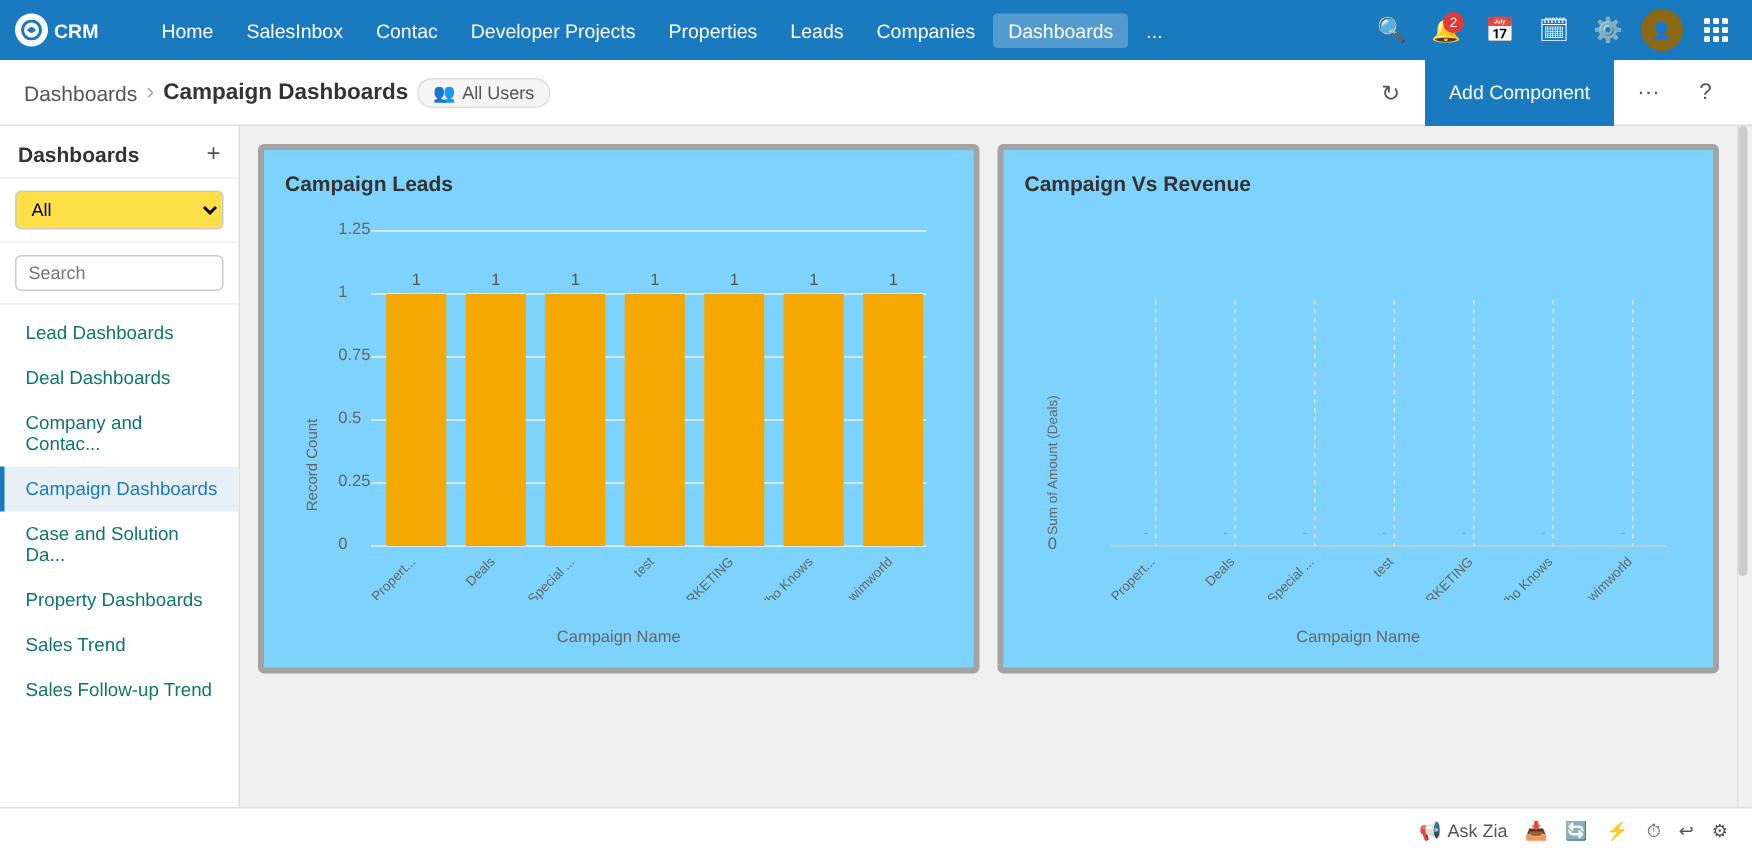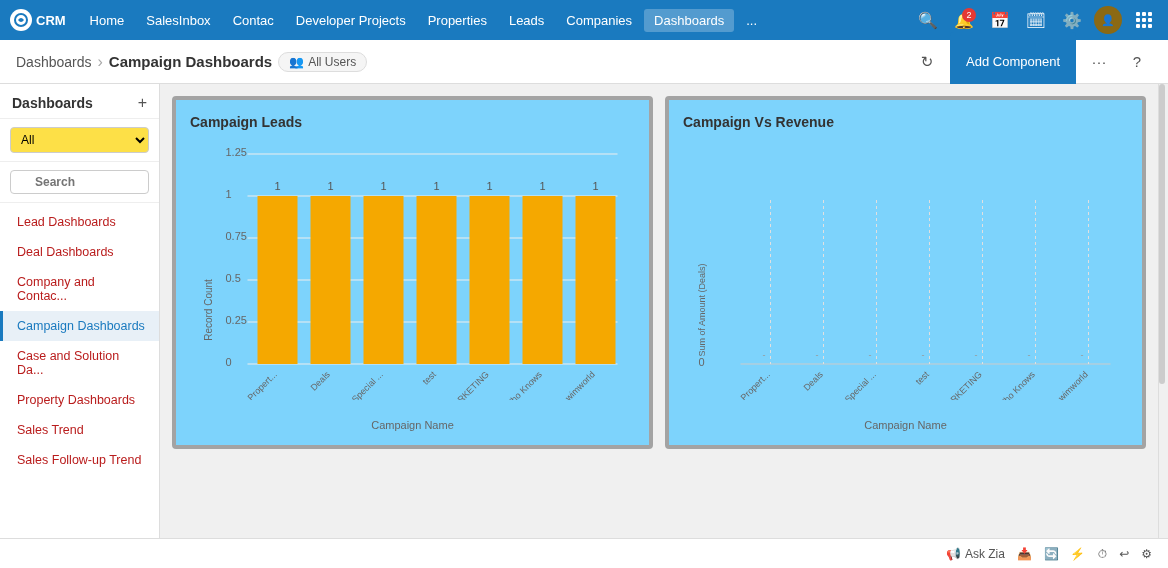--- a/index.html
+++ b/index.html
@@ -8,21 +8,21 @@
     
     .topnav {
       background: #1a7abf;
       height: 40px;
       display: flex;
       align-items: center;
       padding: 0 10px;
       color: #fff;
     }
     .topnav .logo {
-      display: flex; align-items: center; gap: 4px; margin-right: 14px;
+      display: flex; align-items: center; gap: 4px; margin-right: 32px;
       font-weight: bold; font-size: 13px; color: #fff;
     }
     .topnav .logo .logo-icon {
       width: 22px; height: 22px; background: #fff; border-radius: 50%;
       display: flex; align-items: center; justify-content: center;
       color: #1a7abf; font-weight: bold; font-size: 10px;
     }
     .topnav .nav-items {
       display: flex; align-items: center; gap: 2px; flex: 1;
     }
@@ -86,26 +86,26 @@
     }
     .sidebar-title { font-size: 14px; font-weight: 600; color: #333; }
     .sidebar-add { cursor: pointer; color: #555; font-size: 16px; }
     .sidebar-filter { padding: 8px 10px; border-bottom: 1px solid #eee; }
     .sidebar-filter select {
       width: 100%; padding: 4px 6px; border: 1px solid #ccc; border-radius: 4px;
       font-size: 12px; background: #fde047; cursor: pointer;
     }
     .sidebar-search { padding: 8px 10px; border-bottom: 1px solid #eee; }
     .sidebar-search input {
-      width: 100%; padding: 4px 24px; border: 1px solid #ccc; border-radius: 4px;
-      font-size: 12px; color: #999; font-weight: bold;
+      width: 100%; padding: 4px 8px; border: 1px solid #ccc; border-radius: 4px;
+      font-size: 12px; color: #999;
     }
     .sidebar-nav { flex: 1; overflow-y: auto; padding: 4px 0; }
     .sidebar-nav-item {
-      padding: 8px 14px; cursor: pointer; font-size: 12.5px; color: #b91c1c;
+      padding: 8px 14px; cursor: pointer; font-size: 12.5px; color: #0f766e;
       border-left: 3px solid transparent;
     }
     .sidebar-nav-item.active {
       background: #e8f0f7; border-left-color: #1a7abf; color: #1a7abf; font-weight: 500;
     }
 
     
     .content { flex: 1; overflow-y: auto; padding: 12px; background: #f0f0f0; display: flex; flex-direction: column; gap: 12px; }
     .charts-row { display: flex; gap: 12px; }
     .chart-card {

